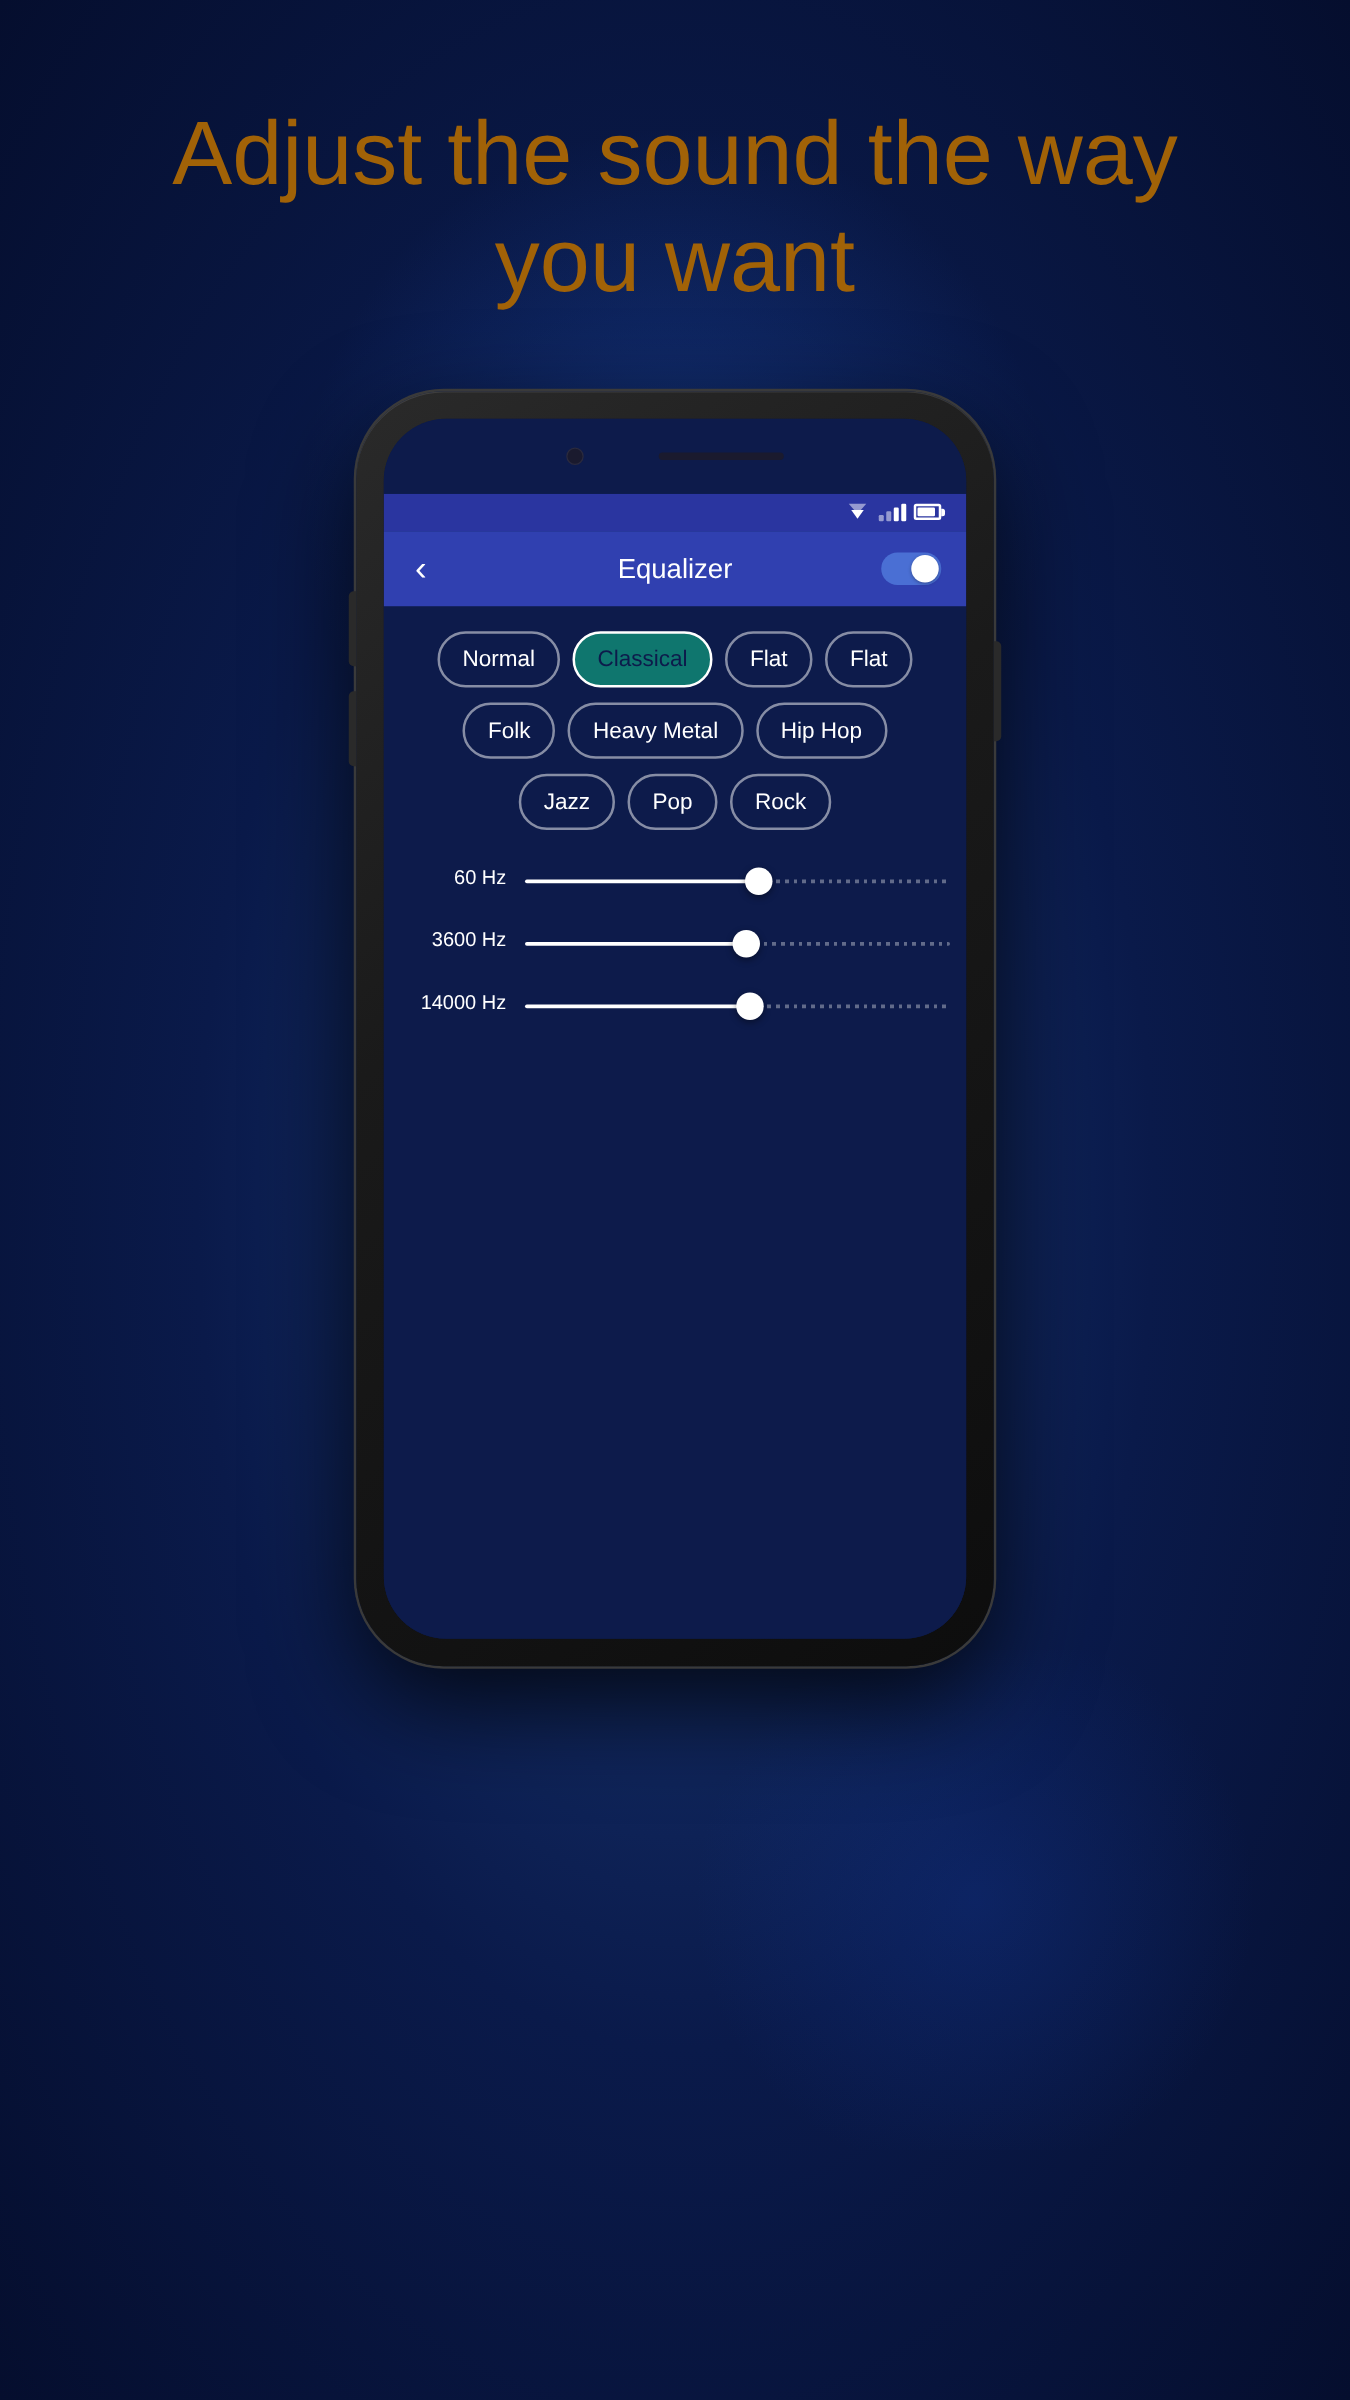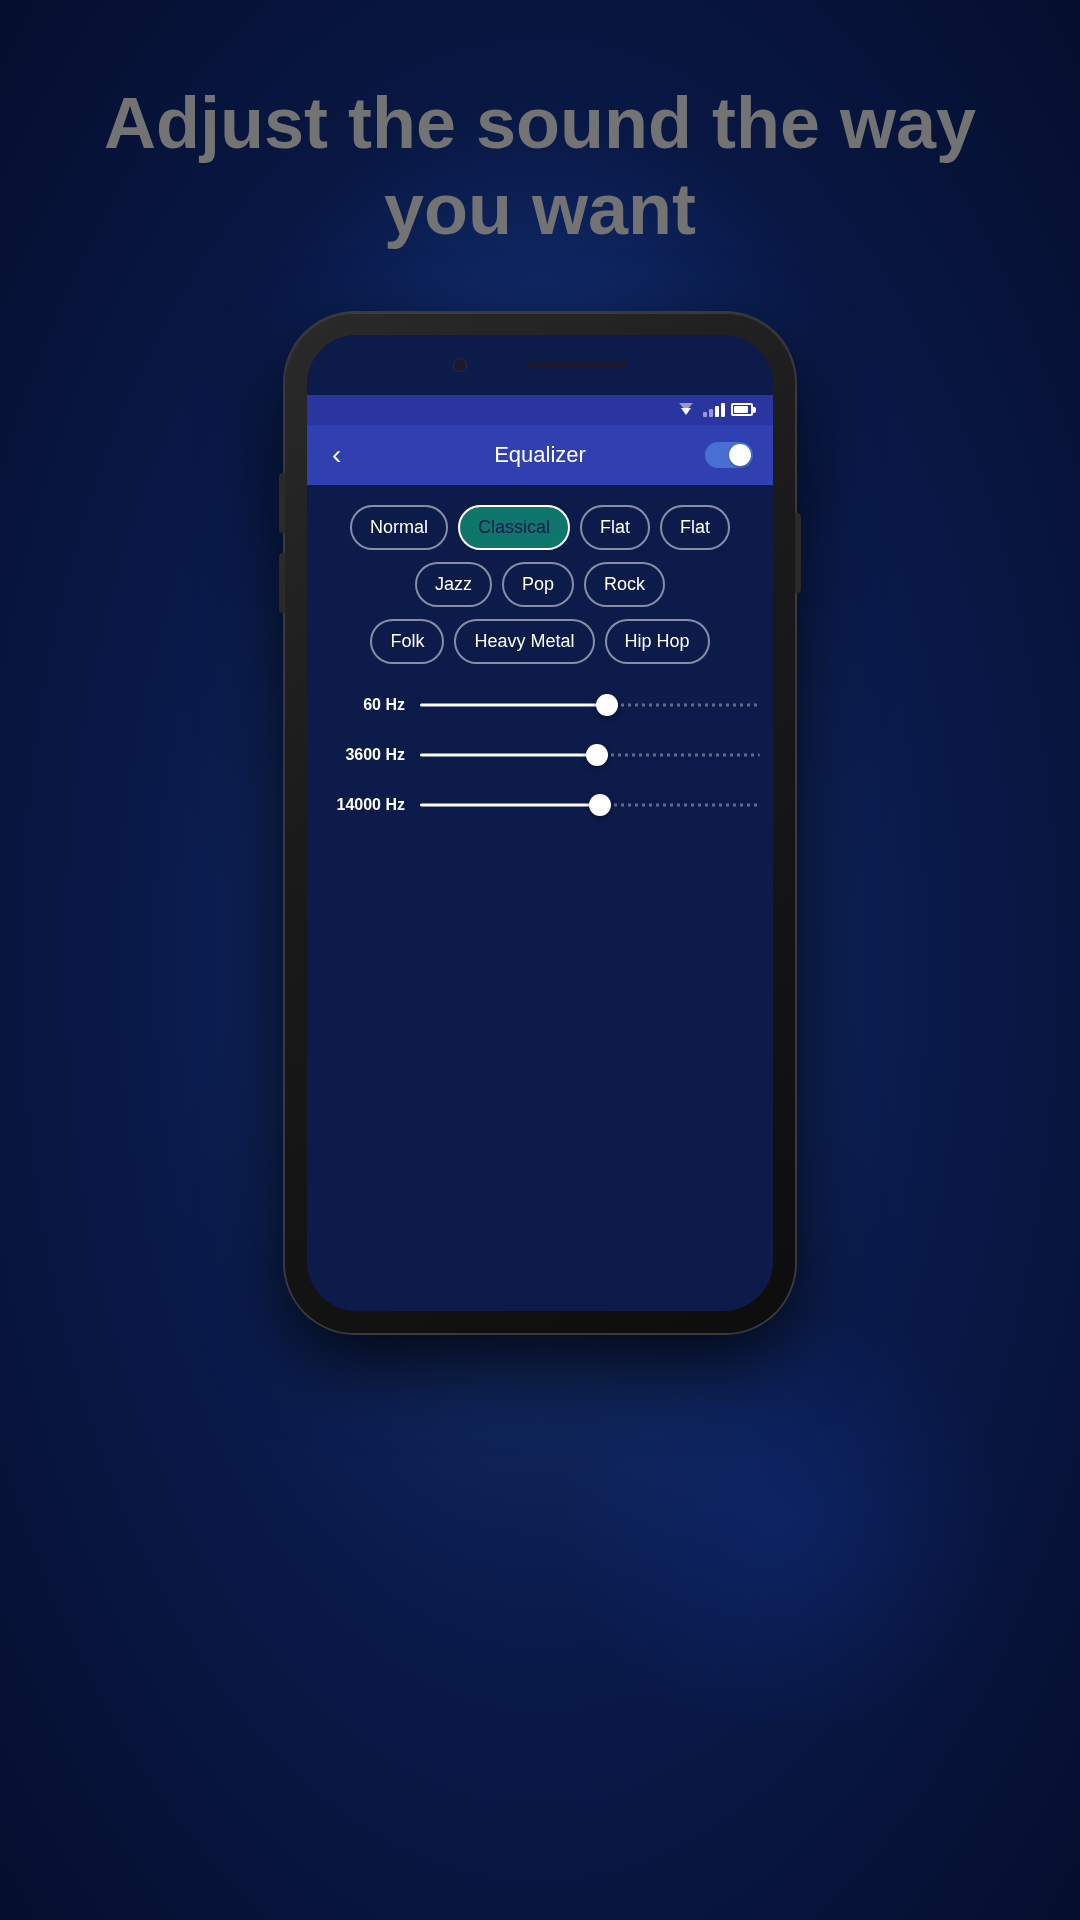--- a/index.html
+++ b/index.html
@@ -34,23 +34,23 @@
       position: absolute;
       width: 500px;
       height: 400px;
       background: radial-gradient(circle, rgba(20, 60, 160, 0.3) 0%, transparent 70%);
       bottom: 200px;
       right: 50px;
       pointer-events: none;
     }
 
     .page-title {
-      color: #737373;
+      color: #a16207;
       font-size: 72px;
-      font-weight: 700;
+      font-weight: 400;
       text-align: center;
       margin-top: 80px;
       line-height: 1.2;
       padding: 0 80px;
       position: relative;
       z-index: 1;
     }
 
     .phone-container {
       position: relative;
@@ -286,23 +286,22 @@
     .sliders-container {
       display: flex;
       flex-direction: column;
       gap: 28px;
       margin-top: 10px;
       padding: 0 10px;
     }
 
     .slider-row {
       display: flex;
-      align-items: center;
+      align-items: flex-start;
       gap: 15px;
-      font-weight: bold;
     }
 
     .slider-label {
       color: white;
       font-size: 16px;
       min-width: 85px;
       text-align: right;
     }
 
     .slider-thumb {
@@ -410,29 +409,29 @@
       <div class="presets-container">
 
         <div class="presets-row">
           <button class="preset-btn">Normal</button>
           <button class="preset-btn active">Classical</button>
           <button class="preset-btn">Flat</button>
           <button class="preset-btn">Flat</button>
         </div>
 
         <div class="presets-row">
+          <button class="preset-btn">Folk</button>
+          <button class="preset-btn">Heavy Metal</button>
+          <button class="preset-btn">Hip Hop</button>
+        </div>
+
+        <div class="presets-row">
           <button class="preset-btn">Jazz</button>
           <button class="preset-btn">Pop</button>
           <button class="preset-btn">Rock</button>
-        </div>
-
-        <div class="presets-row">
-          <button class="preset-btn">Folk</button>
-          <button class="preset-btn">Heavy Metal</button>
-          <button class="preset-btn">Hip Hop</button>
         </div>
       </div>
 
       <div class="sliders-container">
 
         <div class="slider-row">
           <span class="slider-label">60 Hz</span>
           <div class="custom-slider">
             <div class="track-bg">
               <div class="track-filled" style="width:55%"></div>

